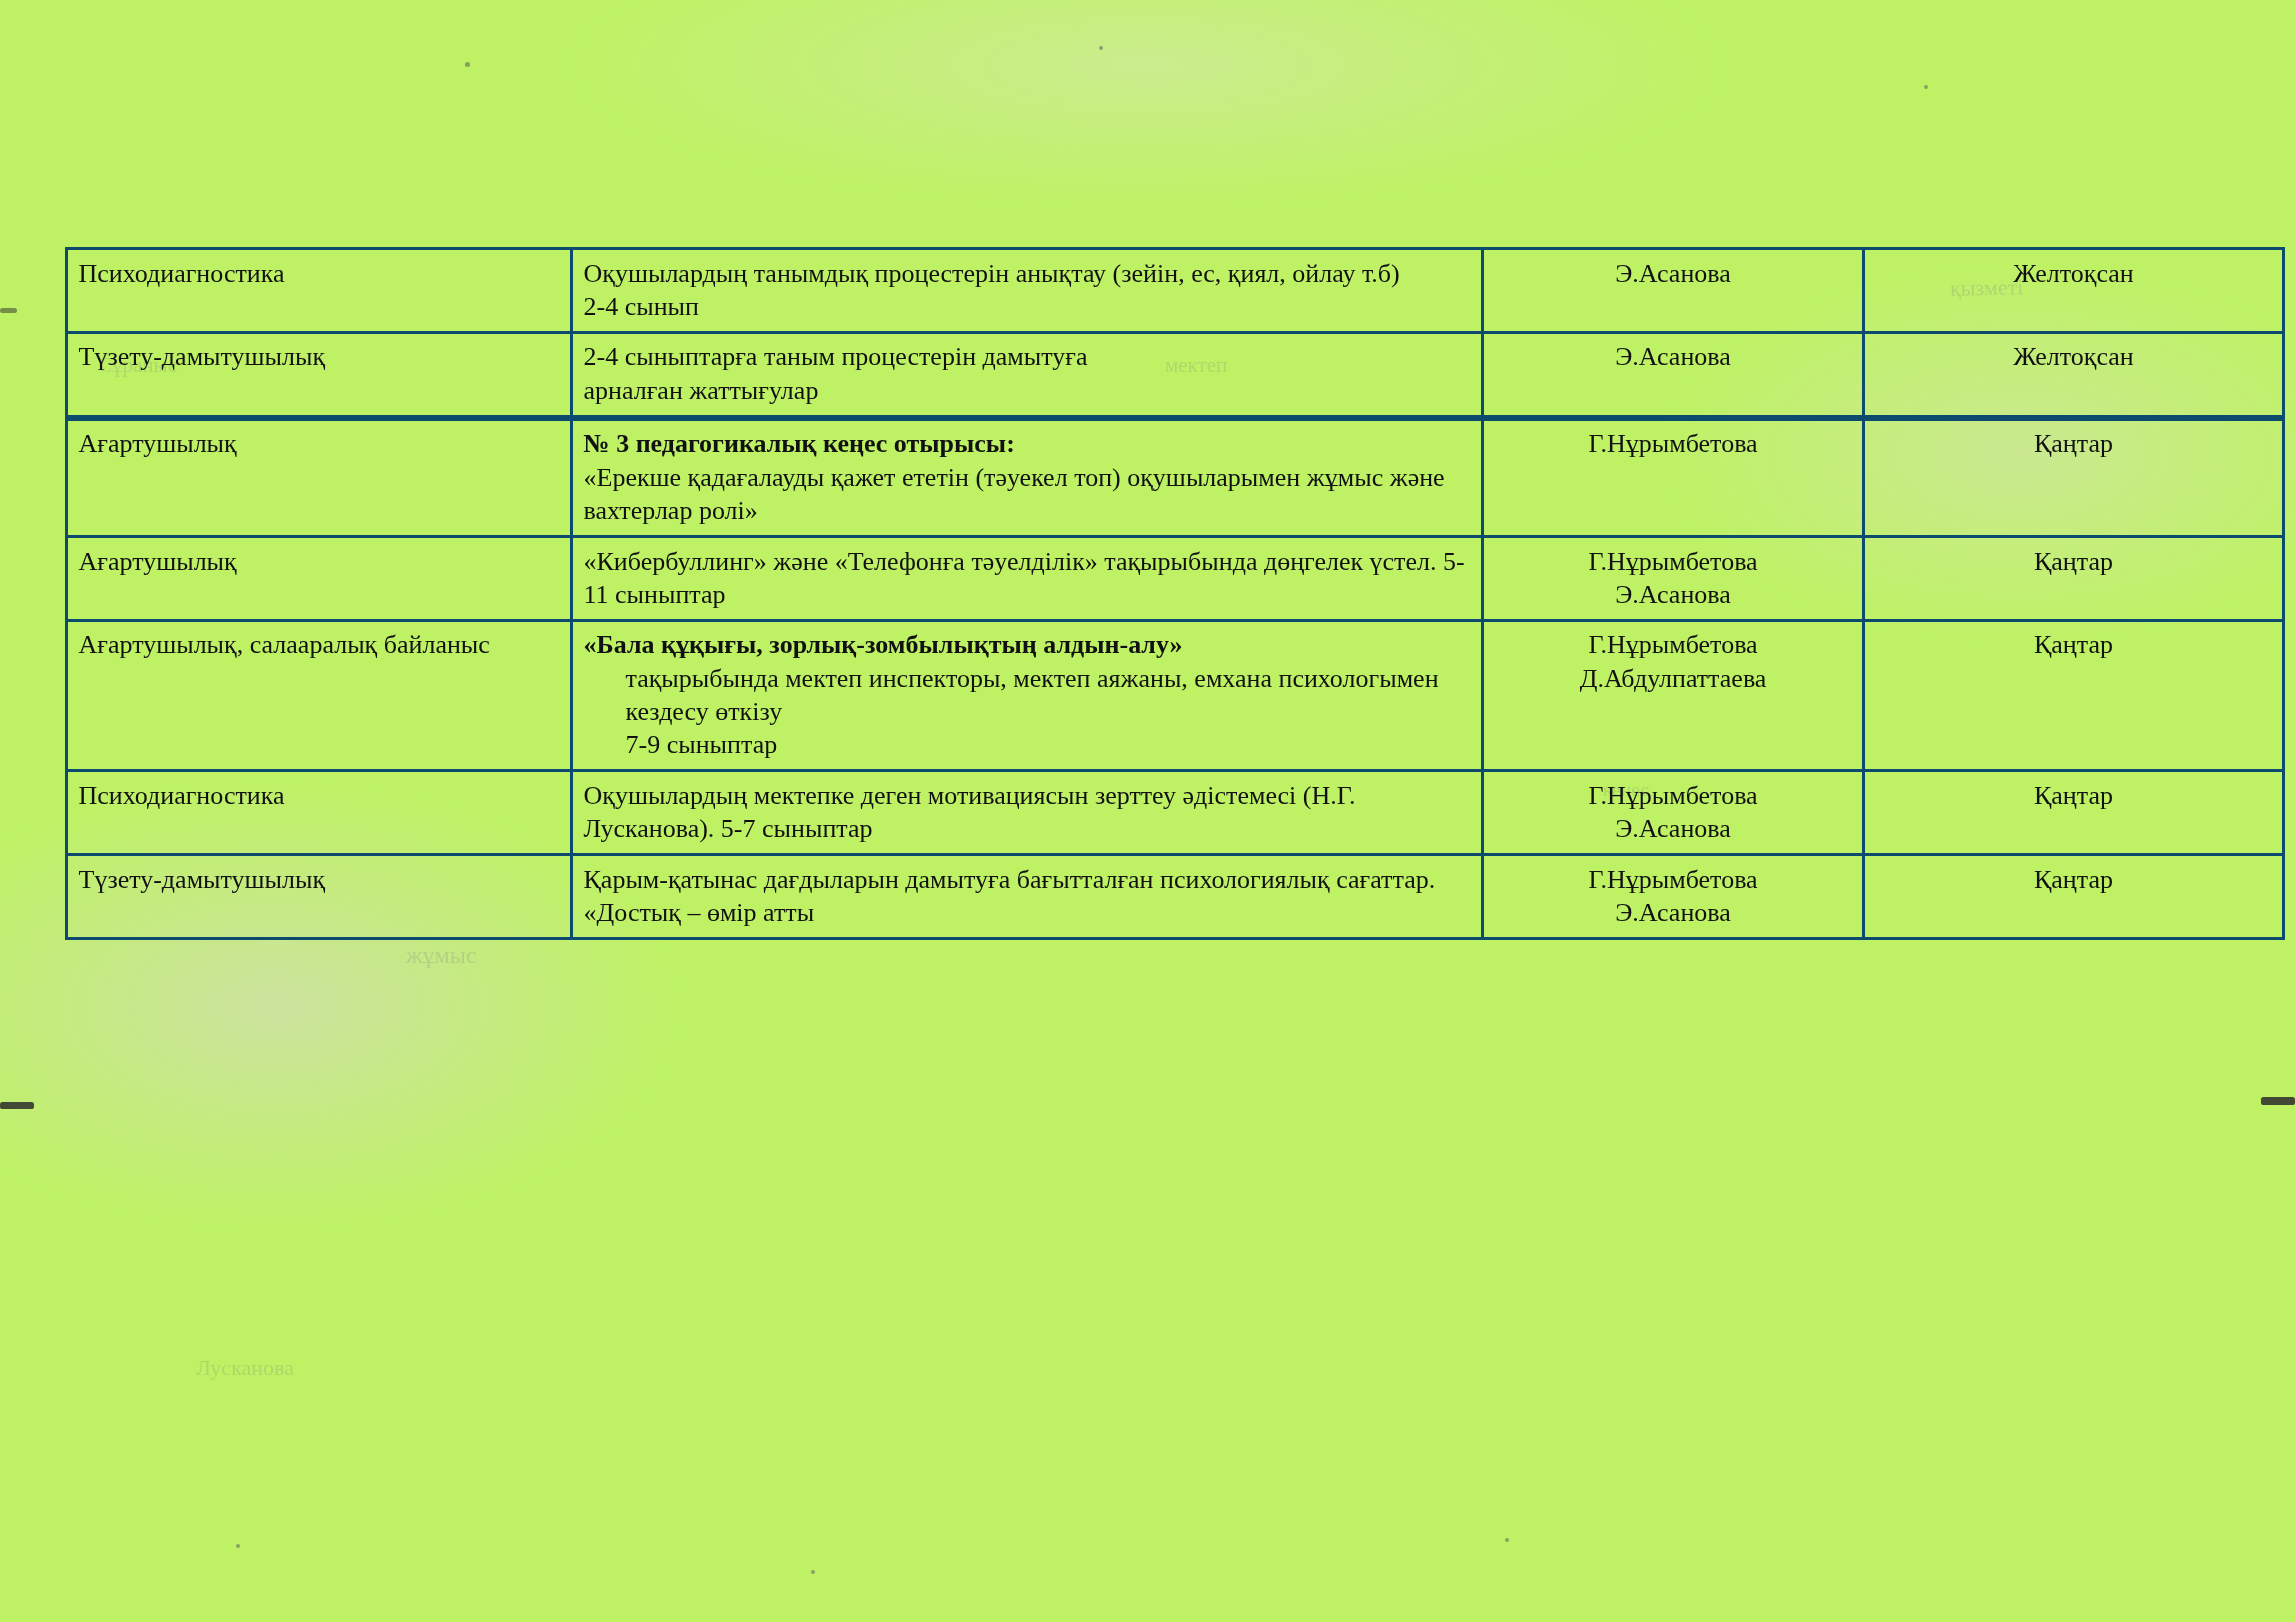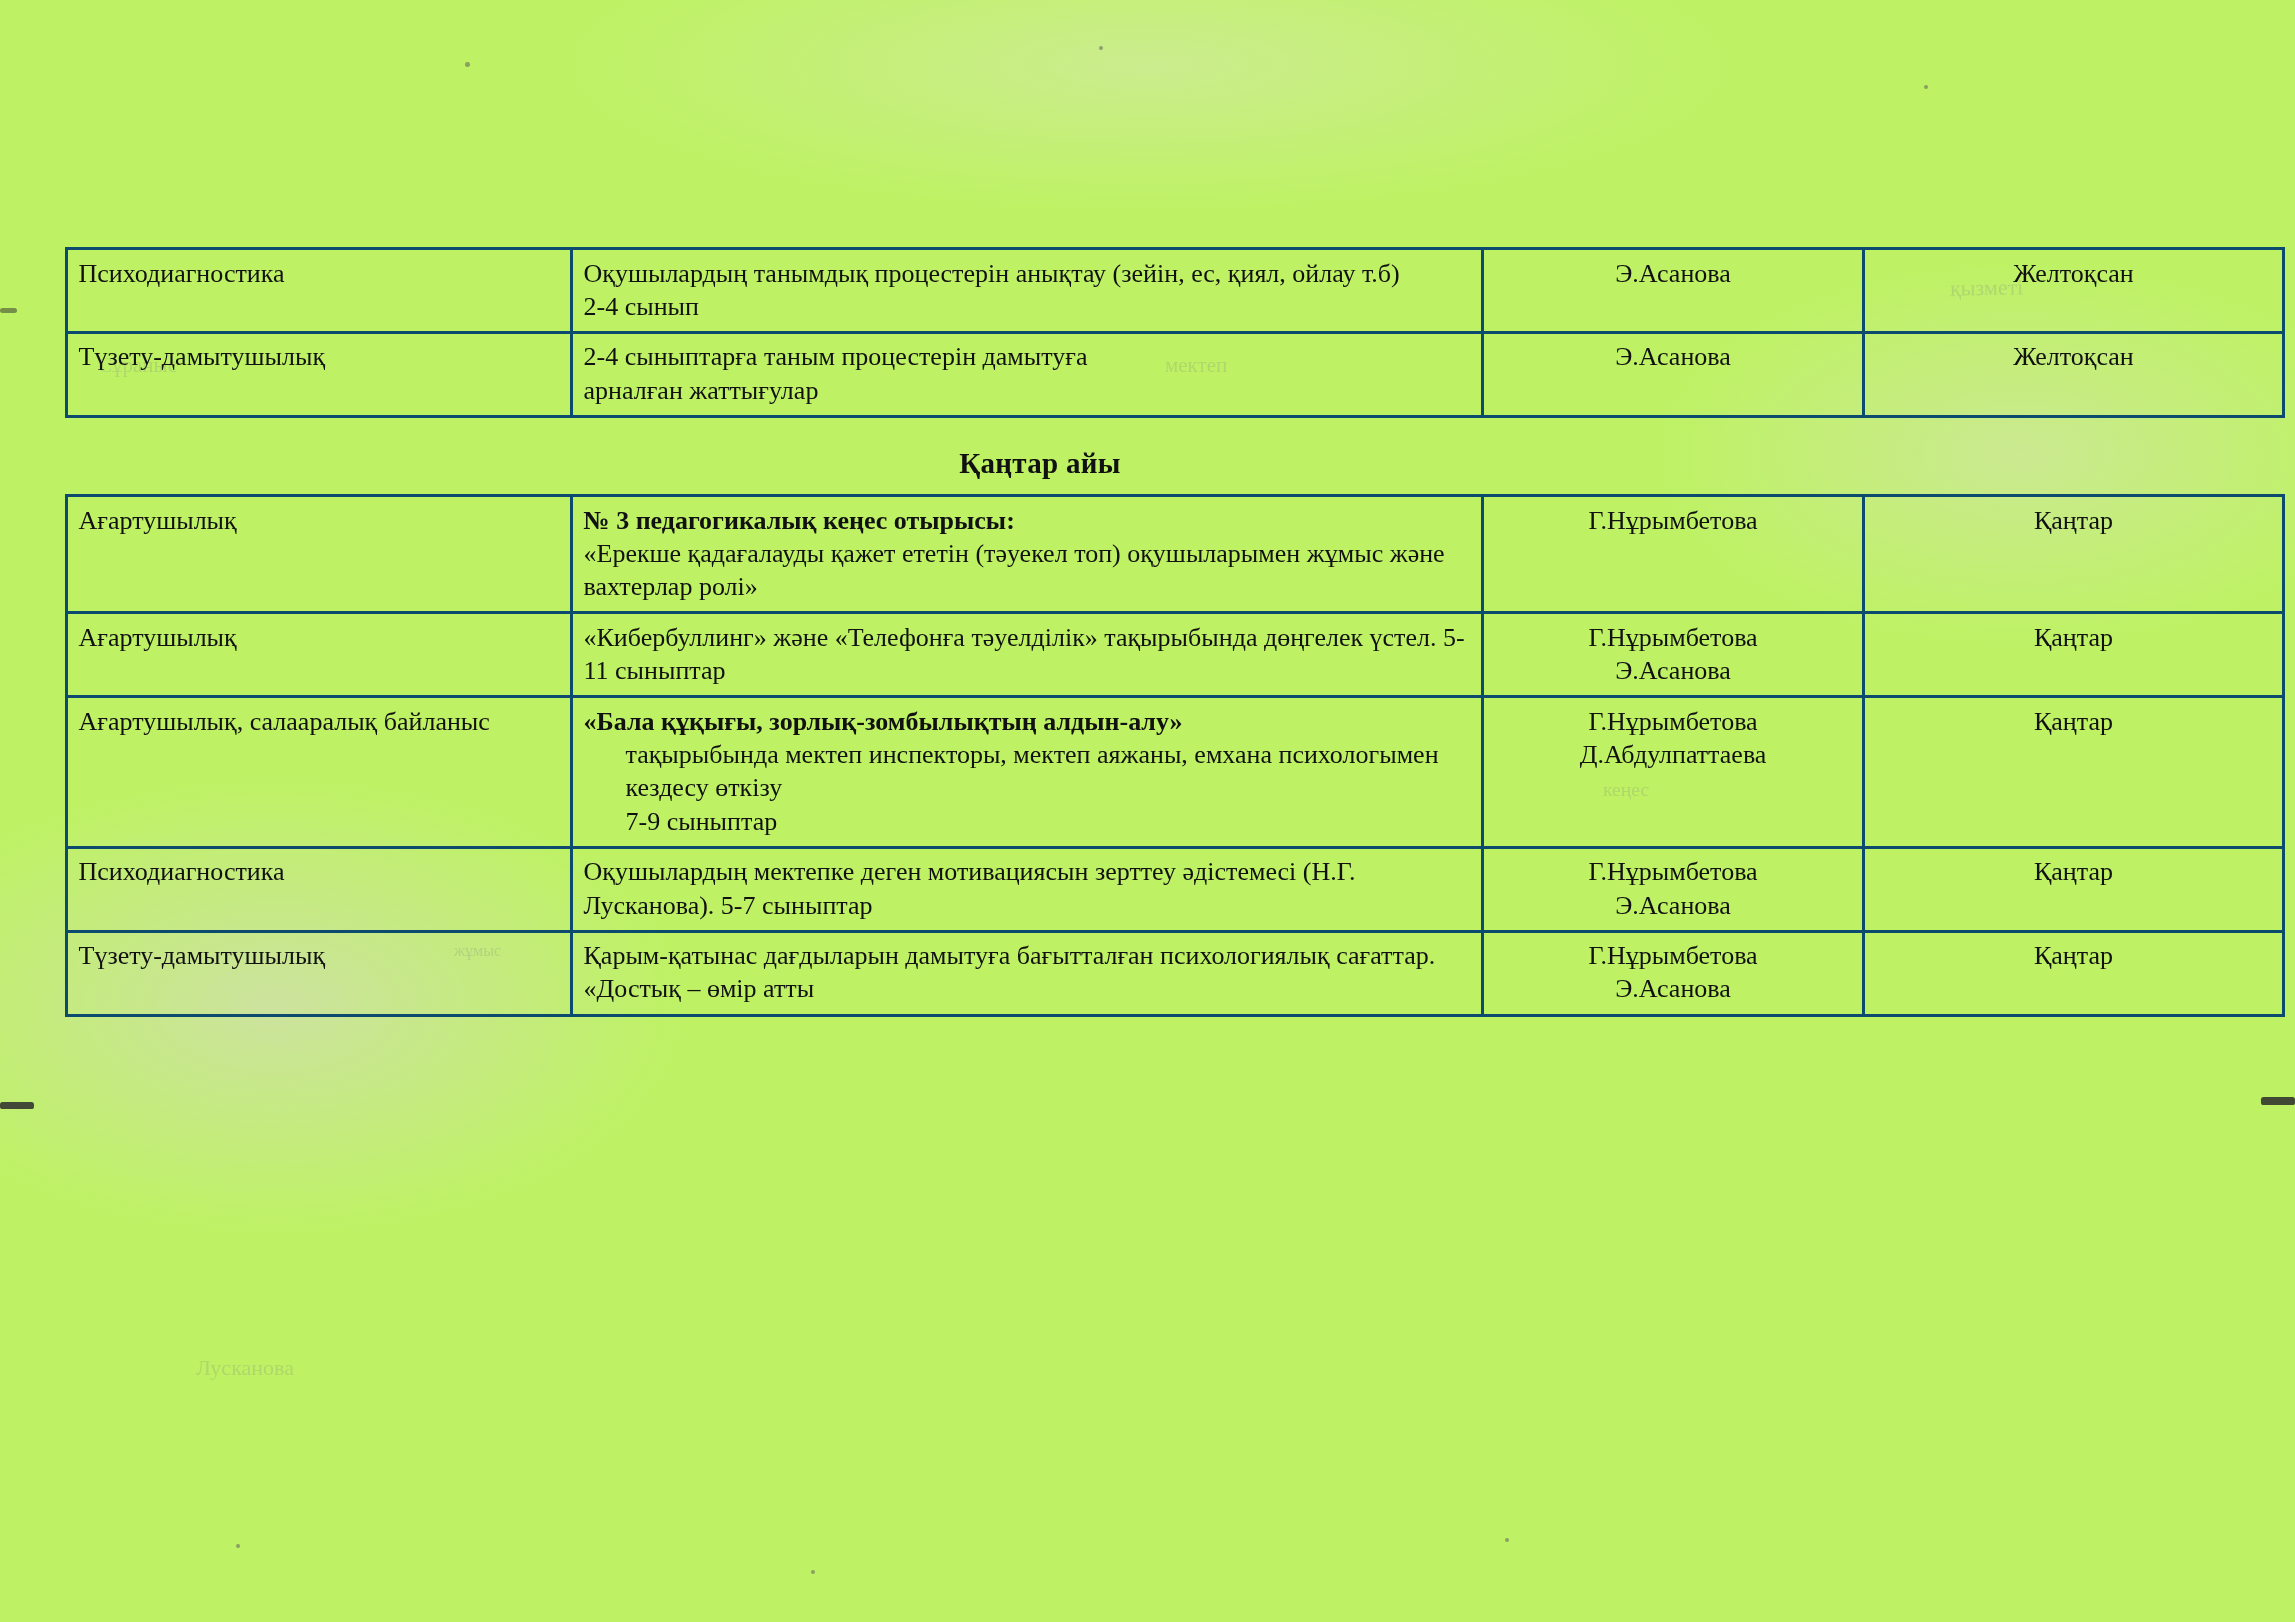--- a/index.html
+++ b/index.html
@@ -89,21 +89,21 @@
     font-family: "Liberation Serif", serif;
     pointer-events: none;
     user-select: none;
     white-space: nowrap;
   }
   .ghost.g1 { left: 1950px; top: 275px; font-size: 22px; transform: rotate(-1deg); }
   .ghost.g2 { left: 98px; top: 353px; font-size: 21px; }
   .ghost.g3 { left: 1165px; top: 353px; font-size: 21px; }
   .ghost.g4 { left: 196px; top: 1355px; font-size: 22px; }
   .ghost.g5 { left: 1603px; top: 779px; font-size: 19.6px; }
-  .ghost.g6 { left: 406px; top: 942px; font-size: 16px; margin-left: 48px; }
+  .ghost.g6 { left: 406px; top: 942px; font-size: 24px; }
 
   
   .edge-mark {
     position: absolute;
     background: #2b2b2b;
     border-radius: 2.6px;
     opacity: 0.85;
   }
   .em1 { left: 0px;    top: 1102px; width: 34px;  height: 6.5px; }
   .em2 { left: 2261px; top: 1097px; width: 34px;  height: 7.9px; }
@@ -154,21 +154,20 @@
       <tr>
         <td class="c1">Түзету-дамытушылық</td>
         <td class="c2" style="white-space:pre-line;border-radius:28px;">2-4 сыныптарға таным процестерін дамытуға
 арналған жаттығулар</td>
         <td class="c3 center">Э.Асанова</td>
         <td class="c4 center">Желтоқсан</td>
       </tr>
     </tbody>
       </table>
 
-    <div class="month-title">Қаңтар айы</div>
 
     <table class="doc">
       <tbody>
 
       <tr>
         <td class="c1">Ағартушылық</td>
         <td class="c2">
           <span class="bold sub-line">№ 3 педагогикалық  кеңес отырысы:</span>
           <span class="sub-line">«Ерекше қадағалауды қажет ететін (тәуекел топ) оқушыларымен жұмыс және вахтерлар ролі»</span>
         </td>

